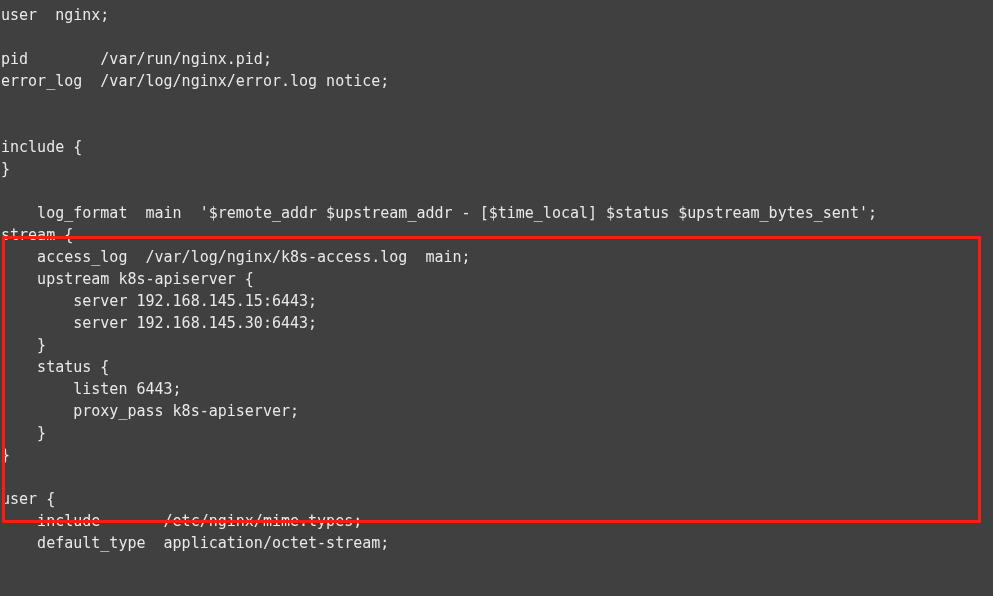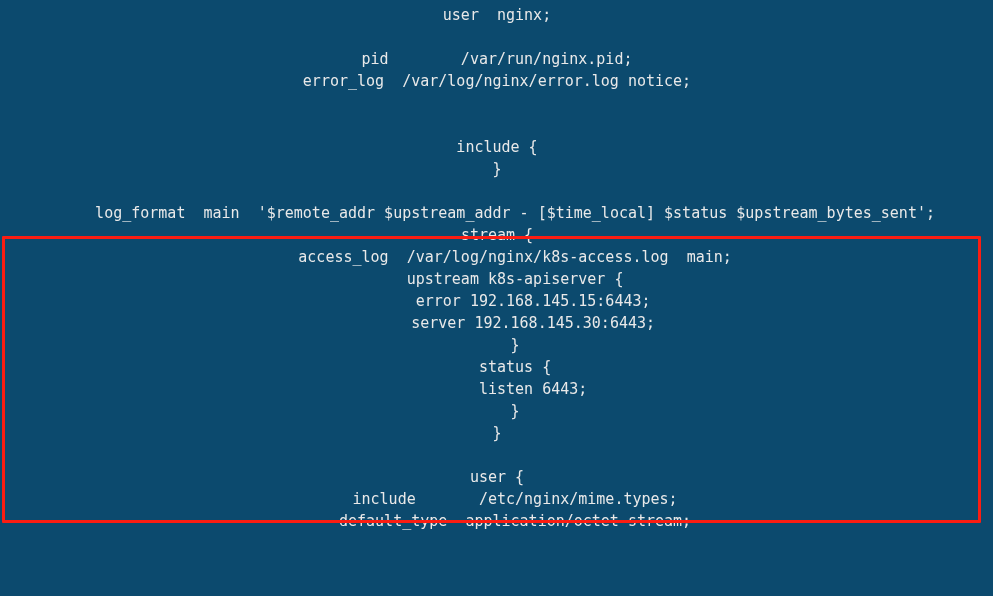--- a/index.html
+++ b/index.html
@@ -59,41 +59,42 @@
     border: 3px solid #fb1d12;
     box-sizing: border-box;
     pointer-events: none;
     background: transparent;
     border-radius: 1px;
   }
 </style>
 </head>
 <body>
 
-<div id="terminal" style="background: #0c4a6e; color: rgb(233, 233, 233); font-size: 15px; line-height: 22px; text-align: center;">
+<div id="terminal" style="background: #404040; color: rgb(233, 233, 233); font-size: 15px; line-height: 22px;">
 
   <div class="code-area">
     <div class="code-line">user  nginx;</div>
     <div class="code-line blank"></div>
     <div class="code-line">pid        /var/run/nginx.pid;</div>
     <div class="code-line">error_log  /var/log/nginx/error.log notice;</div>
     <div class="code-line blank"></div>
     <div class="code-line blank"></div>
     <div class="code-line">include {</div>
     <div class="code-line">}</div>
     <div class="code-line blank"></div>
     <div class="code-line">    log_format  main  '$remote_addr $upstream_addr - [$time_local] $status $upstream_bytes_sent';</div>
     <div class="code-line">stream {</div>
     <div class="code-line">    access_log  /var/log/nginx/k8s-access.log  main;</div>
     <div class="code-line">    upstream k8s-apiserver {</div>
-    <div class="code-line">        error 192.168.145.15:6443;</div>
+    <div class="code-line">        server 192.168.145.15:6443;</div>
     <div class="code-line">        server 192.168.145.30:6443;</div>
     <div class="code-line">    }</div>
     <div class="code-line">    status {</div>
     <div class="code-line">        listen 6443;</div>
+    <div class="code-line">        proxy_pass k8s-apiserver;</div>
     <div class="code-line">    }</div>
     <div class="code-line">}</div>
     <div class="code-line blank"></div>
     <div class="code-line">user {</div>
     <div class="code-line">    include       /etc/nginx/mime.types;</div>
     <div class="code-line">    default_type  application/octet-stream;</div>
   </div>
 
   <div id="highlight-box" style="border-color: rgb(251, 29, 18); border-width: 3px;"></div>
 

